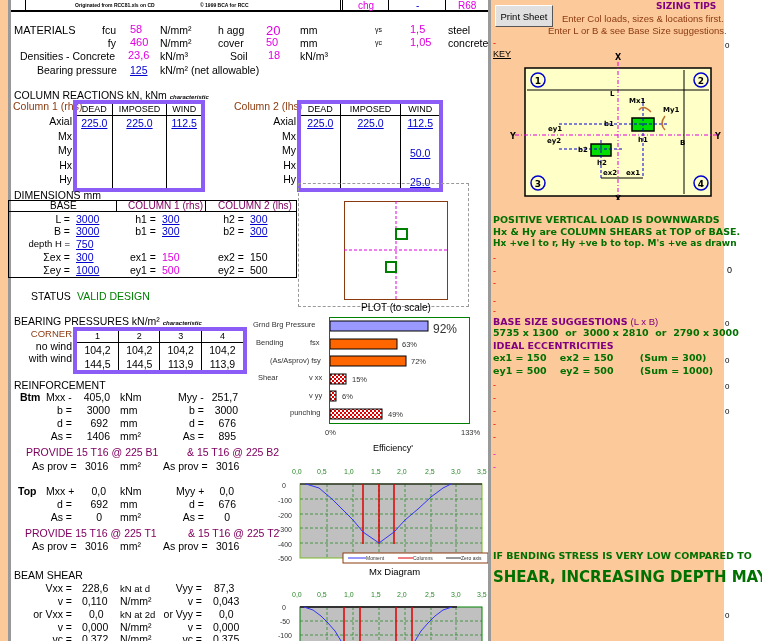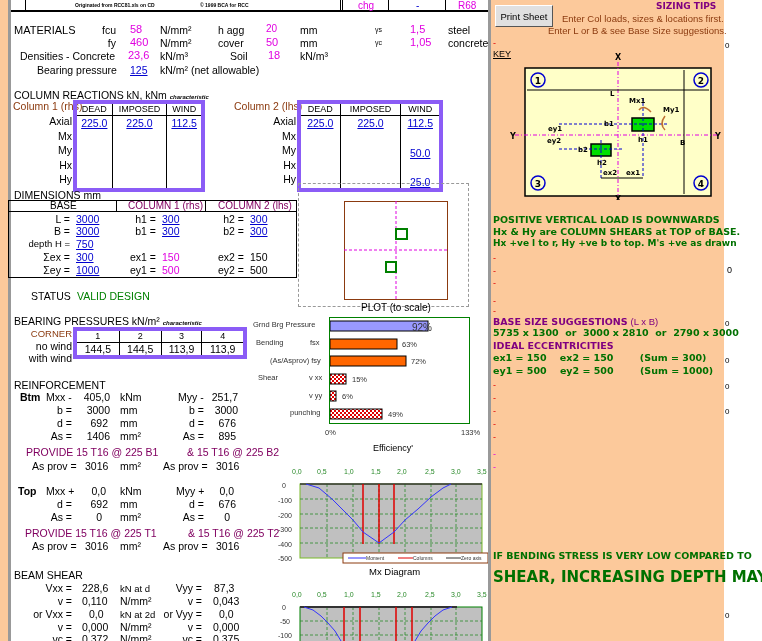--- a/index.html
+++ b/index.html
@@ -46,21 +46,21 @@
 <div class="abs" style="left:388px;top:0;height:12px;border-left:1px solid #000"></div>
 <div class="abs" style="left:416px;top:0;color:#0000d0;font-size:10px">-</div>
 <div class="abs" style="left:445px;top:0;height:12px;border-left:1px solid #000"></div>
 <div class="abs mag" style="left:458px;top:0;font-size:10px">R68</div>
 
 <div class="abs" style="left:14px;top:24px;font-size:11px">MATERIALS</div>
 <div class="abs r" style="left:96px;top:24px;width:20px">fcu</div>
 <div class="abs mag" style="left:130px;top:23px;font-size:11px">58</div>
 <div class="abs" style="left:160px;top:24px">N/mm²</div>
 <div class="abs" style="left:218px;top:24px">h agg</div>
-<div class="abs mag" style="left:266px;top:23px;font-size:10px">20</div>
+<div class="abs mag" style="left:266px;top:23px;font-size:13px">20</div>
 <div class="abs" style="left:300px;top:24px">mm</div>
 <div class="abs" style="left:375px;top:26px;font-size:7px">γs</div>
 <div class="abs mag" style="left:410px;top:23px;font-size:11px">1,5</div>
 <div class="abs" style="left:448px;top:24px">steel</div>
 
 <div class="abs r" style="left:96px;top:37px;width:20px">fy</div>
 <div class="abs mag" style="left:130px;top:36px;font-size:11px">460</div>
 <div class="abs" style="left:160px;top:37px">N/mm²</div>
 <div class="abs" style="left:218px;top:37px">cover</div>
 <div class="abs mag" style="left:266px;top:36px;font-size:11px">50</div>
@@ -222,20 +222,26 @@
 <div class="abs brn r" style="left:14px;top:328px;width:58px;font-size:9.5px">CORNER</div>
 <div class="abs r" style="left:14px;top:340px;width:58px">no wind</div>
 <div class="abs r" style="left:14px;top:352px;width:58px">with wind</div>
 <table class="grid" style="left:73px;top:327px;width:174px">
   <tbody>
       <tr class="h">
         <td>1</td>
         <td>2</td>
         <td>3</td>
         <td>4</td>
+      </tr>
+  <tr>
+        <td style="height:12px">104,2</td>
+        <td>104,2</td>
+        <td>104,2</td>
+        <td>104,2</td>
       </tr>
   <tr>
         <td style="height:12px">144,5</td>
         <td>144,5</td>
         <td>113,9</td>
         <td>113,9</td>
       </tr>
 </tbody>
   </table>
 
@@ -256,21 +262,21 @@
         <rect x="2" y="2" width="2" height="2" fill="#e00000"></rect>
       </pattern>
   </defs>
   <rect x="0" y="3" width="98" height="10" fill="#9999ff" stroke="#000"></rect>
   <rect x="0" y="21" width="67" height="10" fill="#ff6600" stroke="#000"></rect>
   <rect x="0" y="38" width="76" height="10" fill="#ff6600" stroke="#000"></rect>
   <rect x="0" y="56" width="16" height="10" fill="url(#chk)" stroke="#000"></rect>
   <rect x="0" y="73" width="6" height="10" fill="url(#chk)" stroke="#000"></rect>
   <rect x="0" y="91" width="52" height="10" fill="url(#chk)" stroke="#000"></rect>
 </svg>
-<div class="abs" style="left:412px;top:322px;font-size:10px;color:#333">92%</div>
+<div class="abs" style="left:433px;top:322px;font-size:12px;color:#333">92%</div>
 <div class="abs" style="left:402px;top:340px;font-size:7.5px;color:#333">63%</div>
 <div class="abs" style="left:411px;top:357px;font-size:7.5px;color:#333">72%</div>
 <div class="abs" style="left:352px;top:375px;font-size:7.5px;color:#333">15%</div>
 <div class="abs" style="left:342px;top:392px;font-size:7.5px;color:#333">6%</div>
 <div class="abs" style="left:388px;top:410px;font-size:7.5px;color:#333">49%</div>
 <div class="abs" style="left:325px;top:428px;font-size:7.5px;color:#333">0%</div>
 <div class="abs" style="left:461px;top:428px;font-size:7.5px;color:#333">133%</div>
 <div class="abs" style="left:373px;top:443px;font-size:9px">Efficiency'</div>
 
 <div class="abs" style="left:14px;top:379px">REINFORCEMENT</div>

